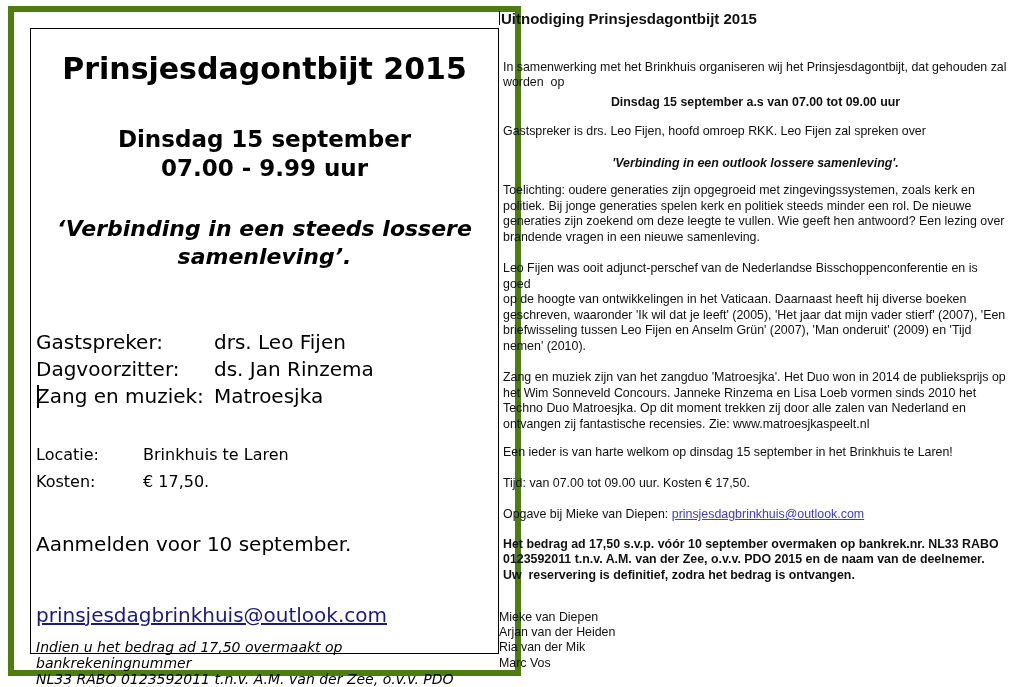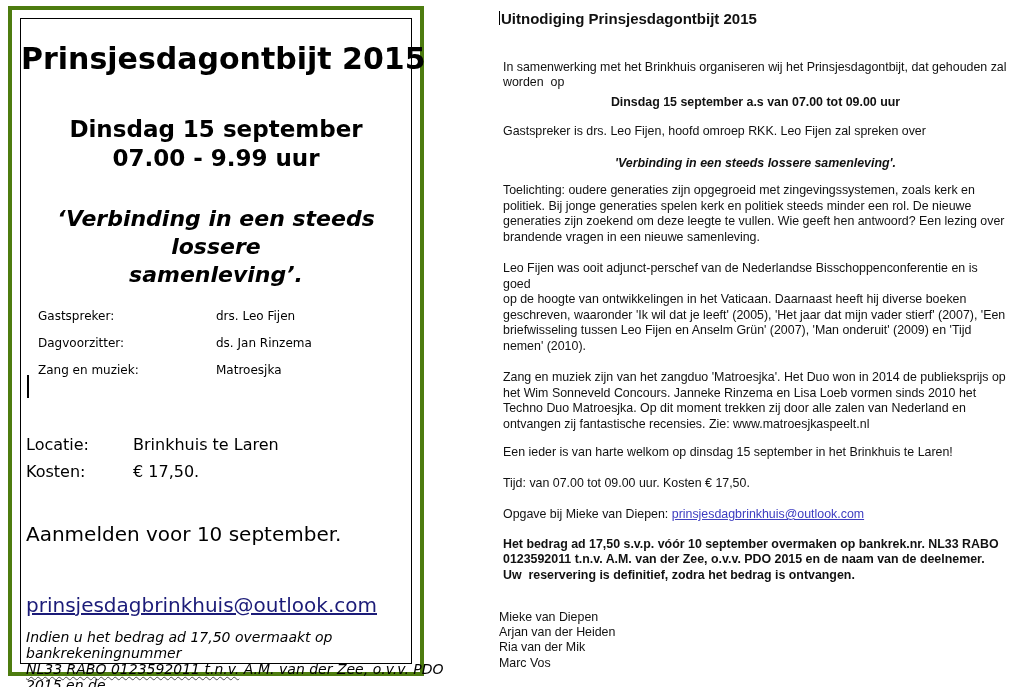--- a/index.html
+++ b/index.html
@@ -3,40 +3,40 @@
 <meta charset="utf-8">
 <style>
   html,body{margin:0;padding:0;}
   body{
     width:1012px;height:687px;position:relative;background:#ffffff;
     font-family:"DejaVu Sans",sans-serif;color:#000;overflow:hidden;
   }
 
   
   .flyer-outer{
-    position:absolute;left:8px;top:6px;width:416px;height:670px;
-    box-sizing:border-box;border:4px solid #4d7c0f;padding:8px;background:#fff;
+    position:absolute;left:8px;top:6px;width:513px;height:670px;
+    box-sizing:border-box;border:6px solid #4d7c0f;padding:16px;background:#fff;
   }
   .flyer-inner{
     position:relative;box-sizing:border-box;width:100%;height:100%;
     border:1px solid #000;
   }
   .flyer-title{
     position:absolute;top:22px;left:0;width:100%;text-align:center;
     font-size:30px;font-weight:bold;letter-spacing:0px;white-space:nowrap;
   }
   .flyer-date{
     position:absolute;top:96px;left:0;width:100%;text-align:center;
     font-size:23px;font-weight:bold;line-height:29px;white-space:pre-wrap;
   }
   .flyer-theme{
     position:absolute;top:186px;left:0;width:100%;text-align:center;
     font-size:22px;font-weight:bold;font-style:italic;line-height:28px;white-space:pre-wrap;
   }
-  .flyer-rows{position:absolute;top:284px;left:5px;width:455px;font-size:12px;line-height:27px;margin-left:12px;}
+  .flyer-rows{position:absolute;top:300px;left:5px;width:455px;font-size:20px;line-height:27px;}
   .flyer-rows2{position:absolute;top:412px;left:5px;width:455px;font-size:16px;line-height:27px;}
   .lrow{display:flex;}
   .lrow .lab{flex:0 0 178px;}
   .flyer-rows2 .lrow .lab{flex:0 0 107px;}
   .text-cursor-left{
     position:absolute;top:356px;left:6px;width:2px;height:23px;background:#000;
   }
   .flyer-aanmelden{position:absolute;top:503px;left:5px;font-size:20px;}
   .flyer-info{position:absolute;top:547px;left:5px;font-size:20px;line-height:27px;}
   .flyer-link{
@@ -138,21 +138,21 @@
     <span>Uitnodiging Prinsjesdagontbijt 2015</span>
   </div>
 
   <p class="p-intro">In samenwerking met het Brinkhuis organiseren wij het Prinsjesdagontbijt, dat gehouden zal
 worden  op</p>
 
   <p class="p-date">Dinsdag 15 september a.s van 07.00 tot 09.00 uur</p>
 
   <p class="p-gast">Gastspreker is drs. Leo Fijen, hoofd omroep RKK. Leo Fijen zal spreken over</p>
 
-  <p class="p-theme">'Verbinding in een steeds lossere samenleving'.</p>
+  <p class="p-theme">'Verbinding in een outlook lossere samenleving'.</p>
 
   <p class="p-toelichting">Toelichting: oudere generaties zijn opgegroeid met zingevingssystemen, zoals kerk en
 politiek. Bij jonge generaties spelen kerk en politiek steeds minder een rol. De nieuwe
 generaties zijn zoekend om deze leegte te vullen. Wie geeft hen antwoord? Een lezing over
 brandende vragen in een nieuwe samenleving.</p>
 
   <p class="p-leofijen">Leo Fijen was ooit adjunct-perschef van de Nederlandse Bisschoppenconferentie en is goed
 op de hoogte van ontwikkelingen in het Vaticaan. Daarnaast heeft hij diverse boeken
 geschreven, waaronder 'Ik wil dat je leeft' (2005), 'Het jaar dat mijn vader stierf' (2007), 'Een
 briefwisseling tussen Leo Fijen en Anselm Grün' (2007), 'Man onderuit' (2009) en 'Tijd

